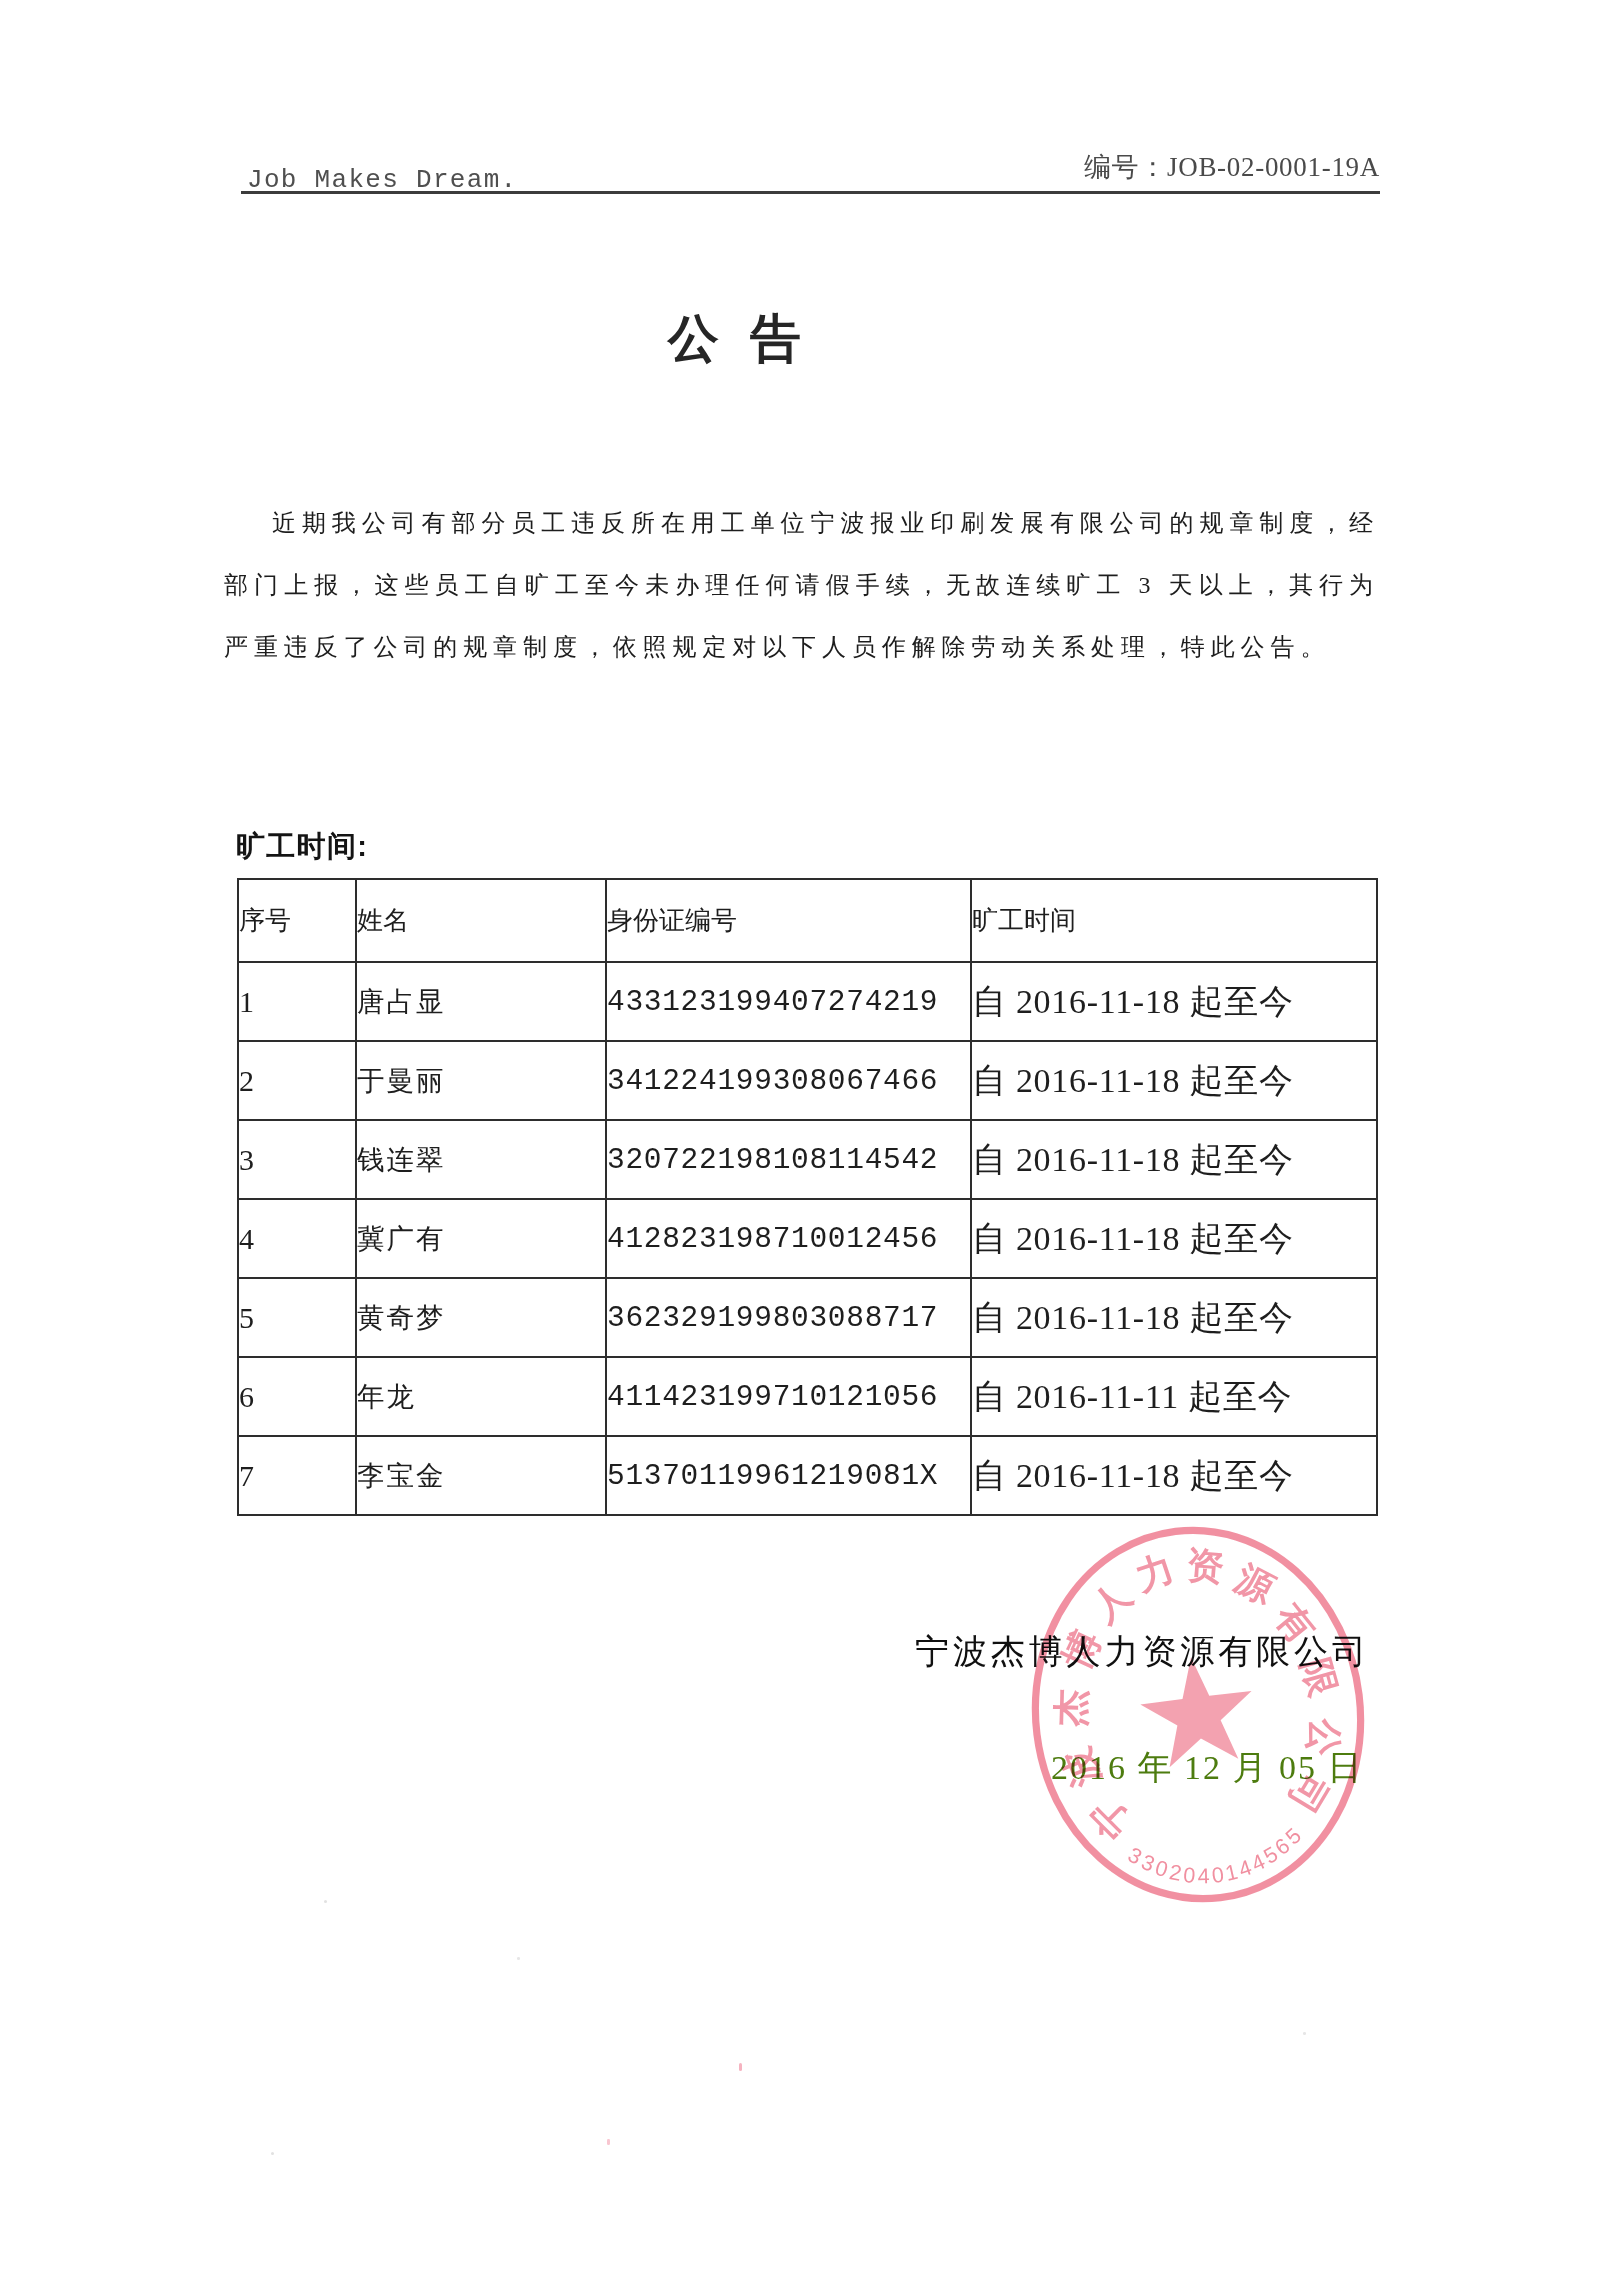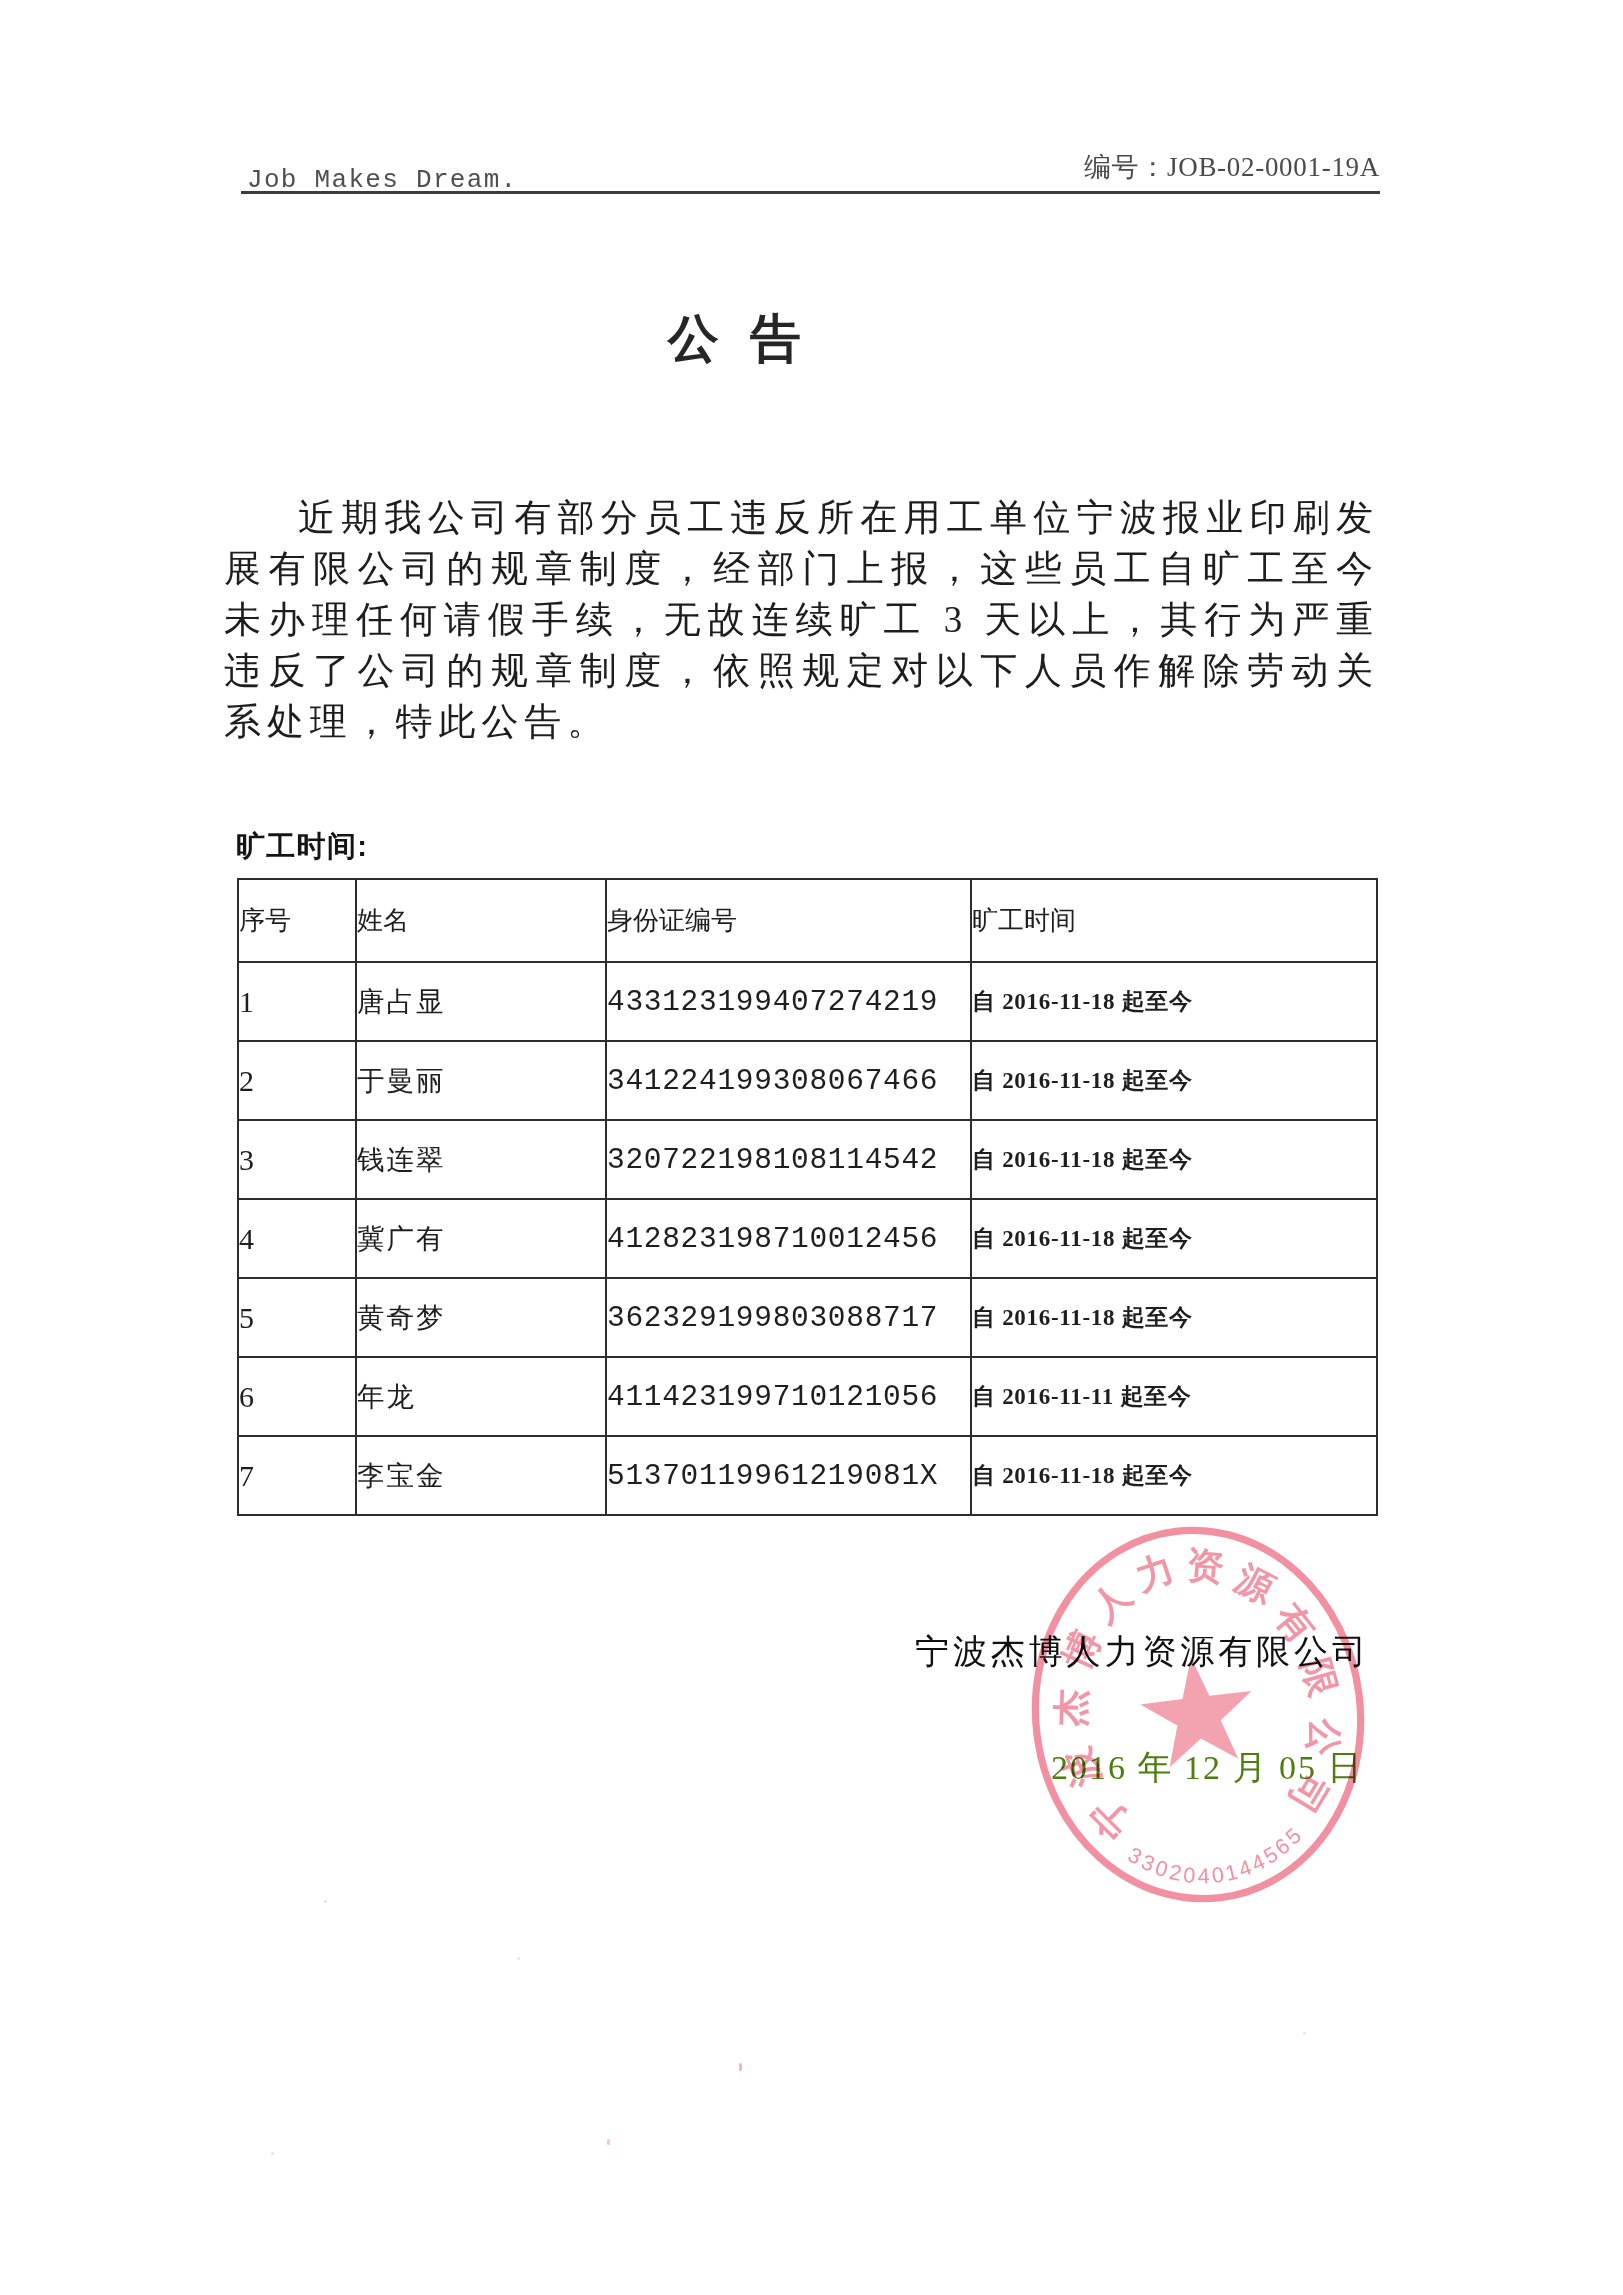--- a/index.html
+++ b/index.html
@@ -28,21 +28,21 @@
   }
   
   .doc-title{
     position:absolute;left:0;top:305px;width:1478px;
     text-align:center;font-size:51px;font-weight:700;color:#262626;
     letter-spacing:9.2px;
   }
   
   .body-par{
     position:absolute;left:224px;top:492px;width:1155px;
-    font-size:37px;line-height:51px;letter-spacing:5.9px;
+    font-size:24px;line-height:62px;letter-spacing:5.9px;
     text-align:justify;text-indent:2em;color:#1d1d1d;
   }
   
   .list-label{
     position:absolute;left:236px;top:827px;
     font-family:"Liberation Sans", sans-serif;
     font-size:29px;font-weight:700;color:#141414;letter-spacing:1.3px;
   }
   
   table.roster{
@@ -54,21 +54,21 @@
     border:2px solid #2d2d2d;
     text-align:left;vertical-align:middle;
     padding:0;color:#1e1e1e;
   }
   table.roster th{height:81px;font-size:26px;font-weight:400;}
   table.roster td{height:77px;}
   col.c1{width:118px;} col.c2{width:250px;} col.c3{width:365px;} col.c4{width:406px;}
   td.col-index{font-size:30px;font-family:"Liberation Serif", serif;}
   td.col-name{font-size:27.5px;letter-spacing:2px;}
   td.col-id{font-size:29.5px;font-family:Liberation Mono, monospace;letter-spacing:0.7px;}
-  td.col-date{font-size:23px;font-weight:700;letter-spacing:0.7px;color:#161616;}
+  td.col-date{font-size:34px;font-weight:400;letter-spacing:0.7px;color:#161616;}
   
   .sig-company{
     position:absolute;left:915px;top:1621px;
     font-size:34px;letter-spacing:3.9px;color:#101010;white-space:nowrap;margin-top:8px;
   }
   .sig-date{
     position:absolute;left:1051px;top:1745px;
     font-size:34px;letter-spacing:2px;color:#4d7c0f;white-space:nowrap;
   }
   

